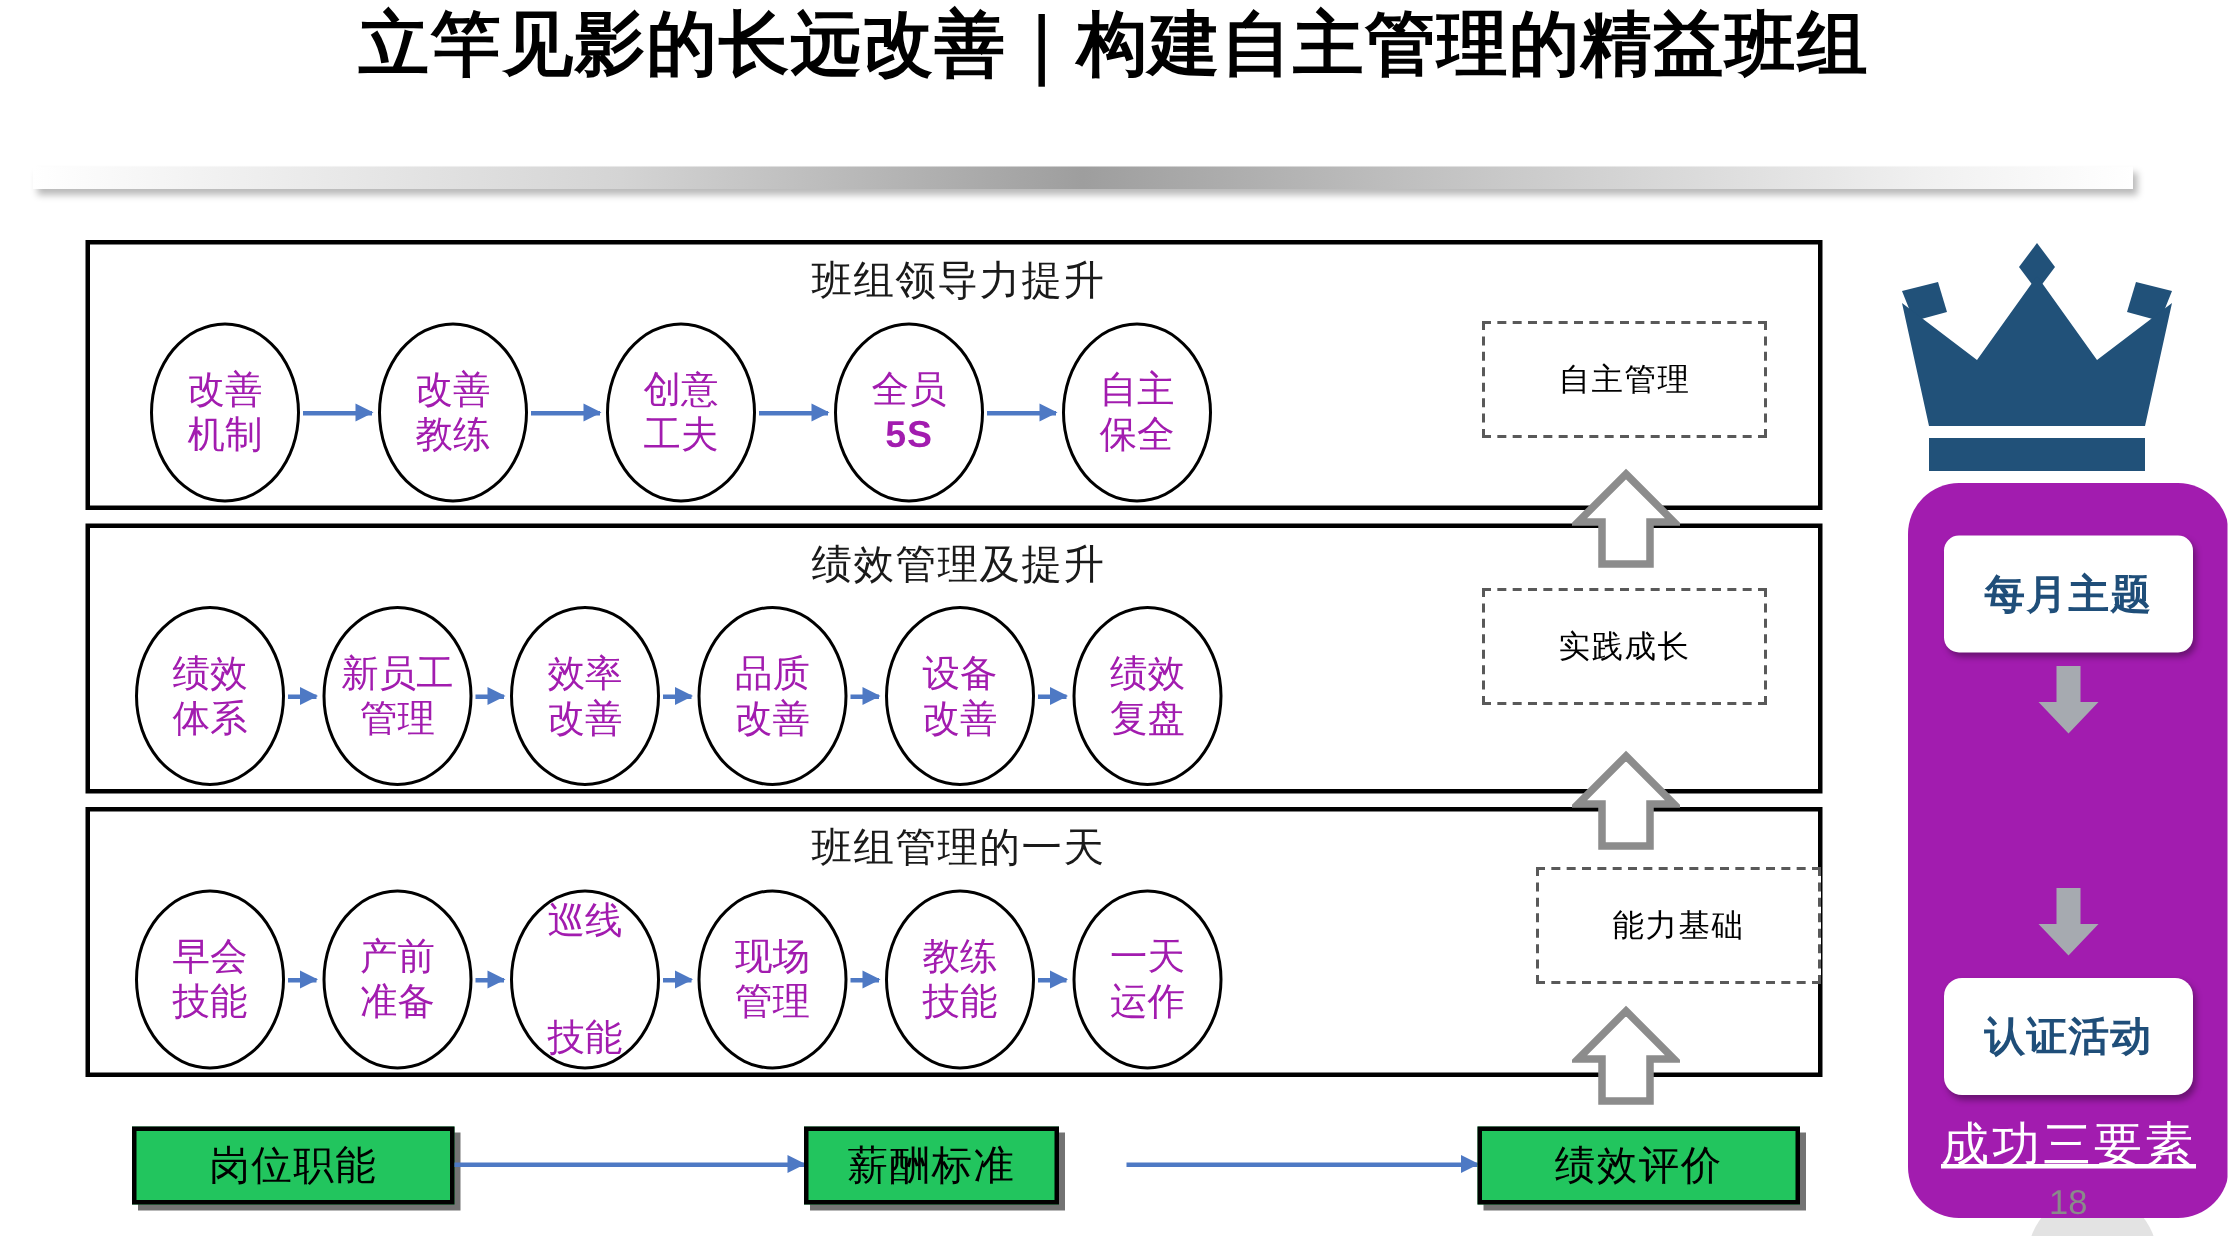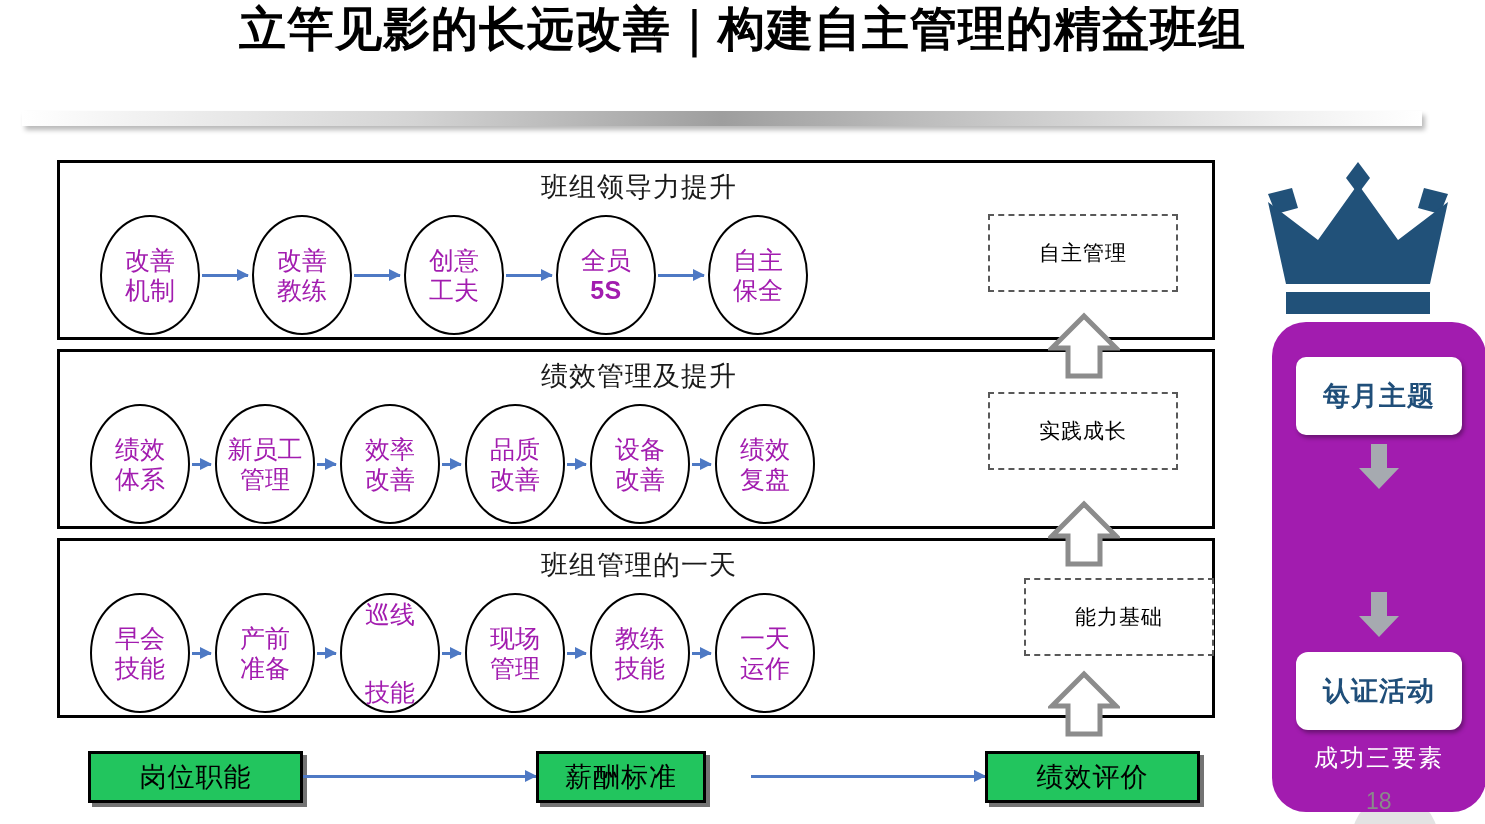--- a/index.html
+++ b/index.html
@@ -104,21 +104,21 @@
     box-shadow:2px 3px 4px rgba(0,0,0,0.35);
   }
   #sidebar-card-0{top:35px;}
   #sidebar-card-1{top:183px;}
   #sidebar-card-2{top:330px;border-radius:12px;}
   .sidebar-down-arrow{position:absolute;left:86px;width:42px;height:46px;}
   #sidebar-down-arrow-0{top:122px;}
   #sidebar-down-arrow-1{top:270px;}
   #sidebar-footer{
     position:absolute;left:0;top:420px;width:214px;text-align:center;
-    font-size:24px;color:#ffffff;letter-spacing:2px;
+    font-size:32px;color:#ffffff;letter-spacing:2px;text-decoration:underline;
   }
   #page-number{
     position:absolute;left:1366px;top:788px;
     font-size:23px;color:#8a8a8a;
   }
   #corner-circle{
     position:absolute;left:1352px;top:795px;width:86px;height:86px;
     border-radius:50%;background:#e3e3e3;z-index:-1;
   }
 </style>

